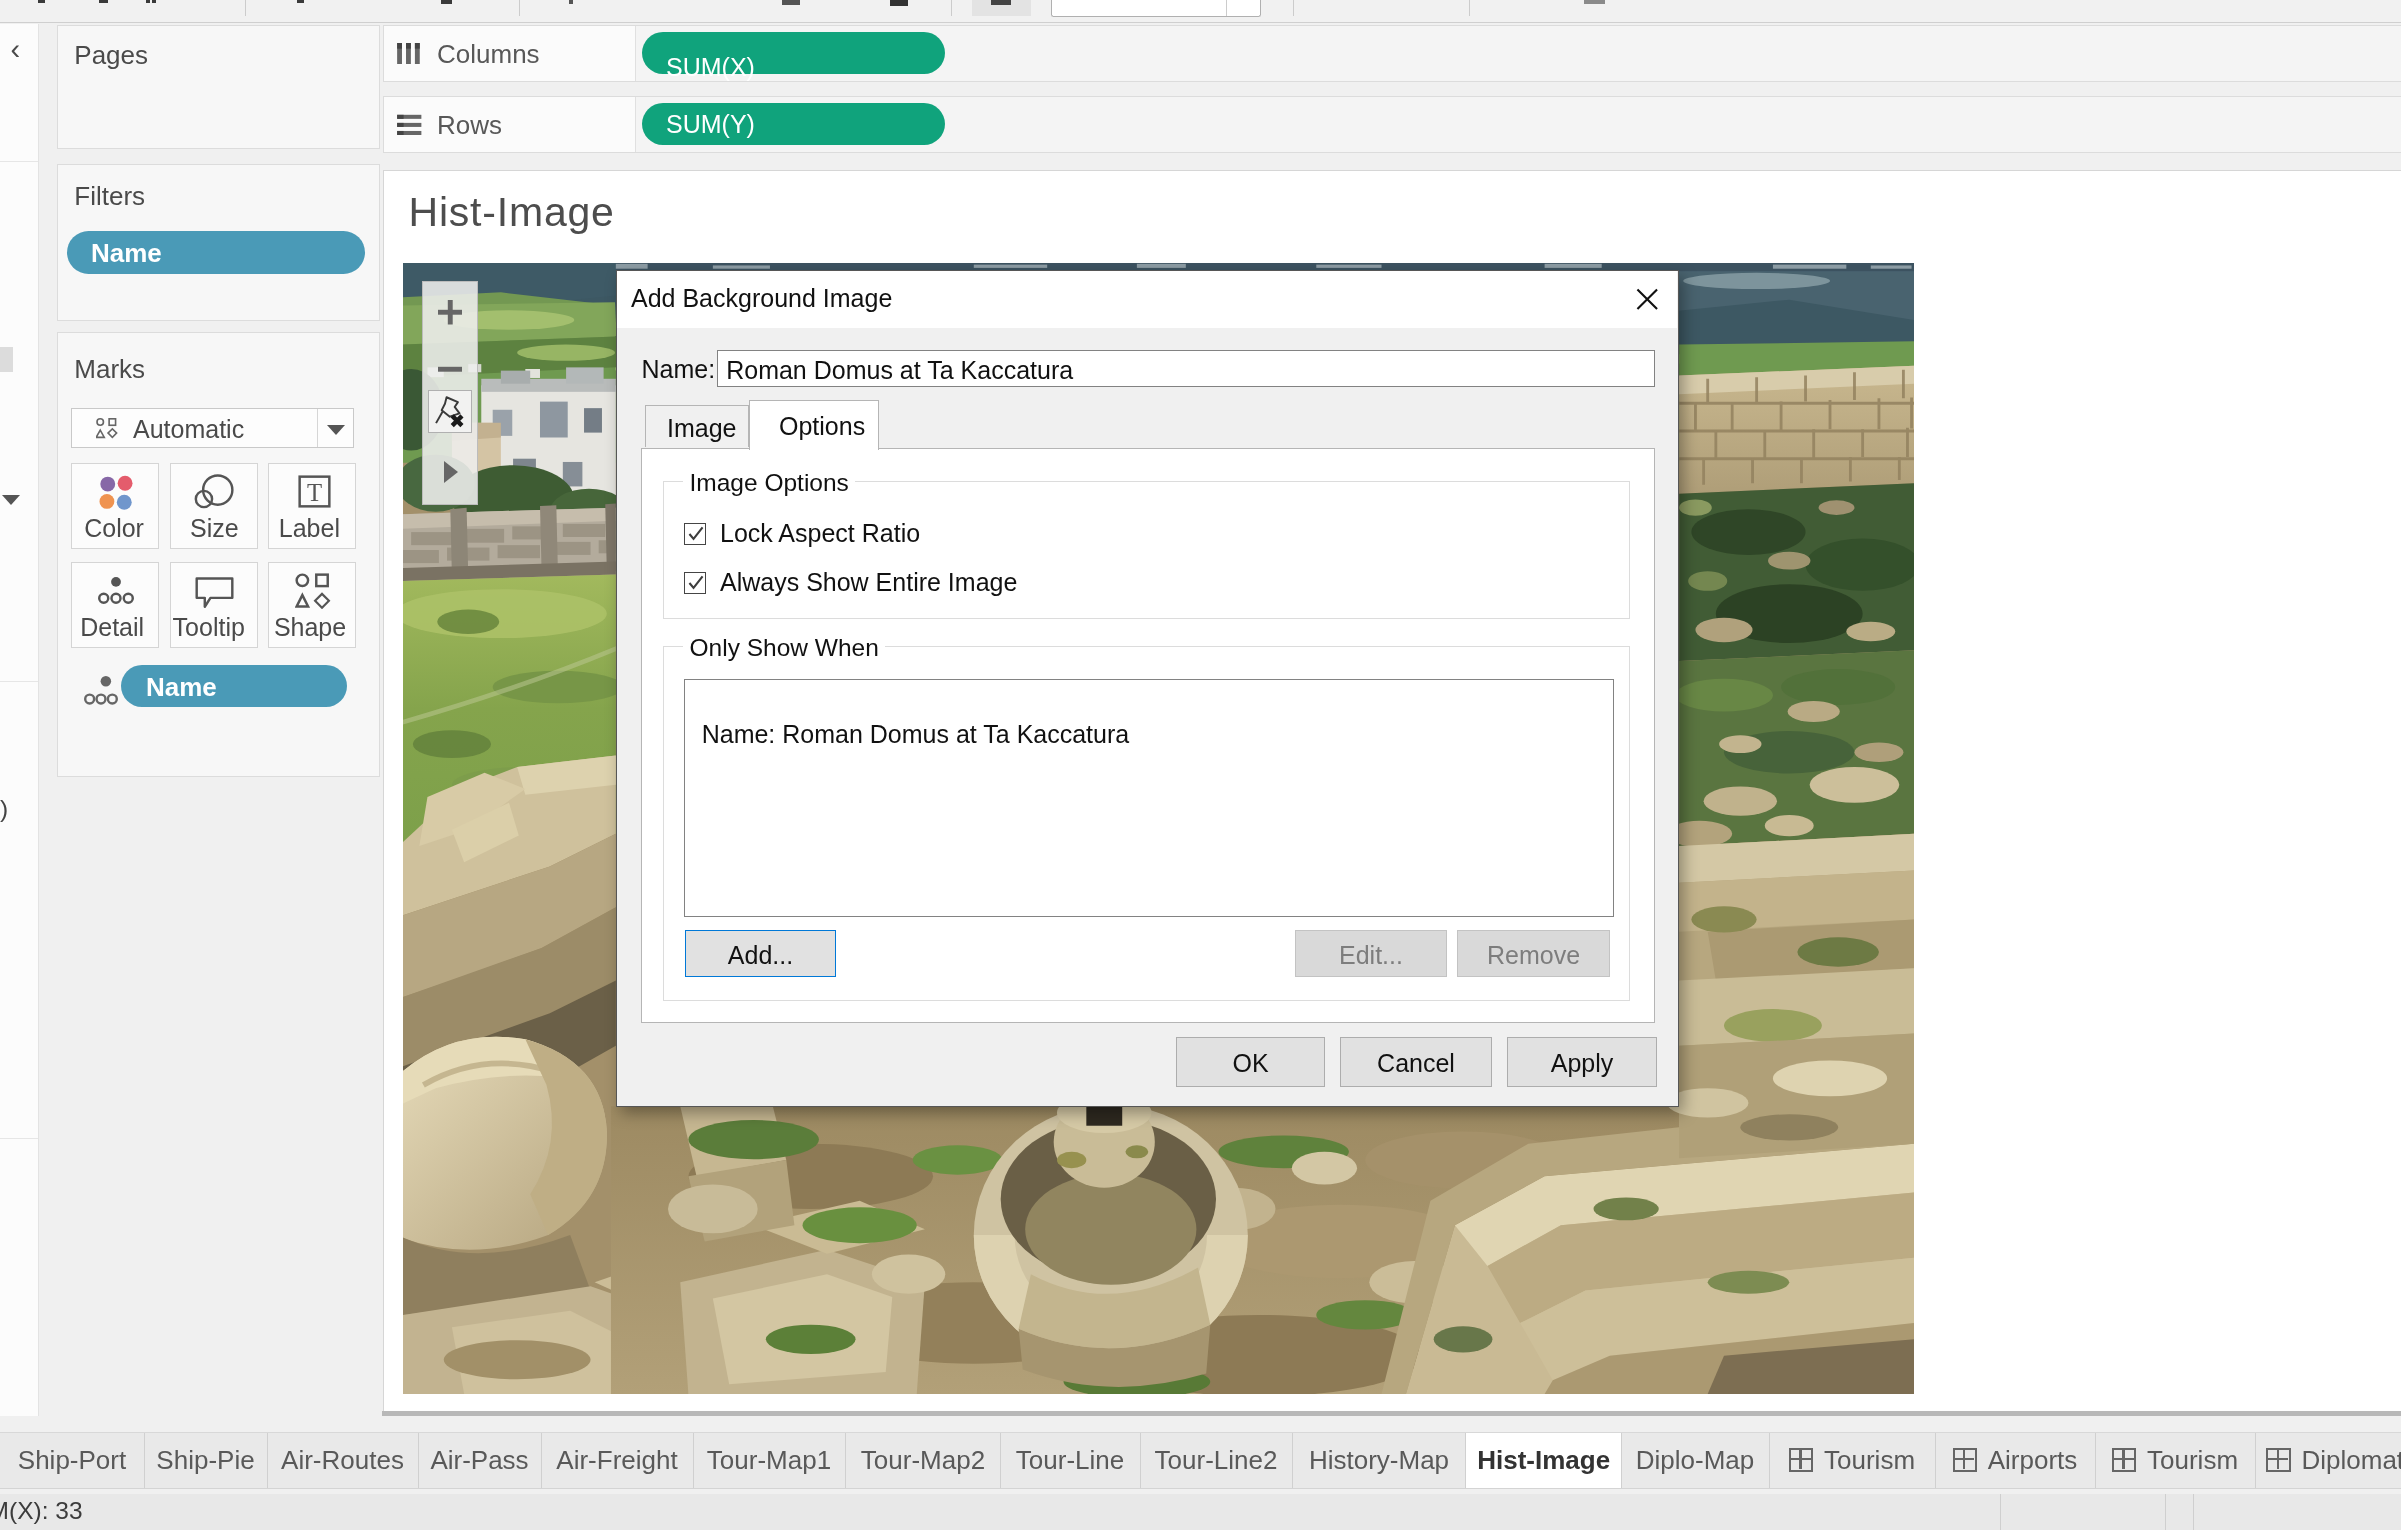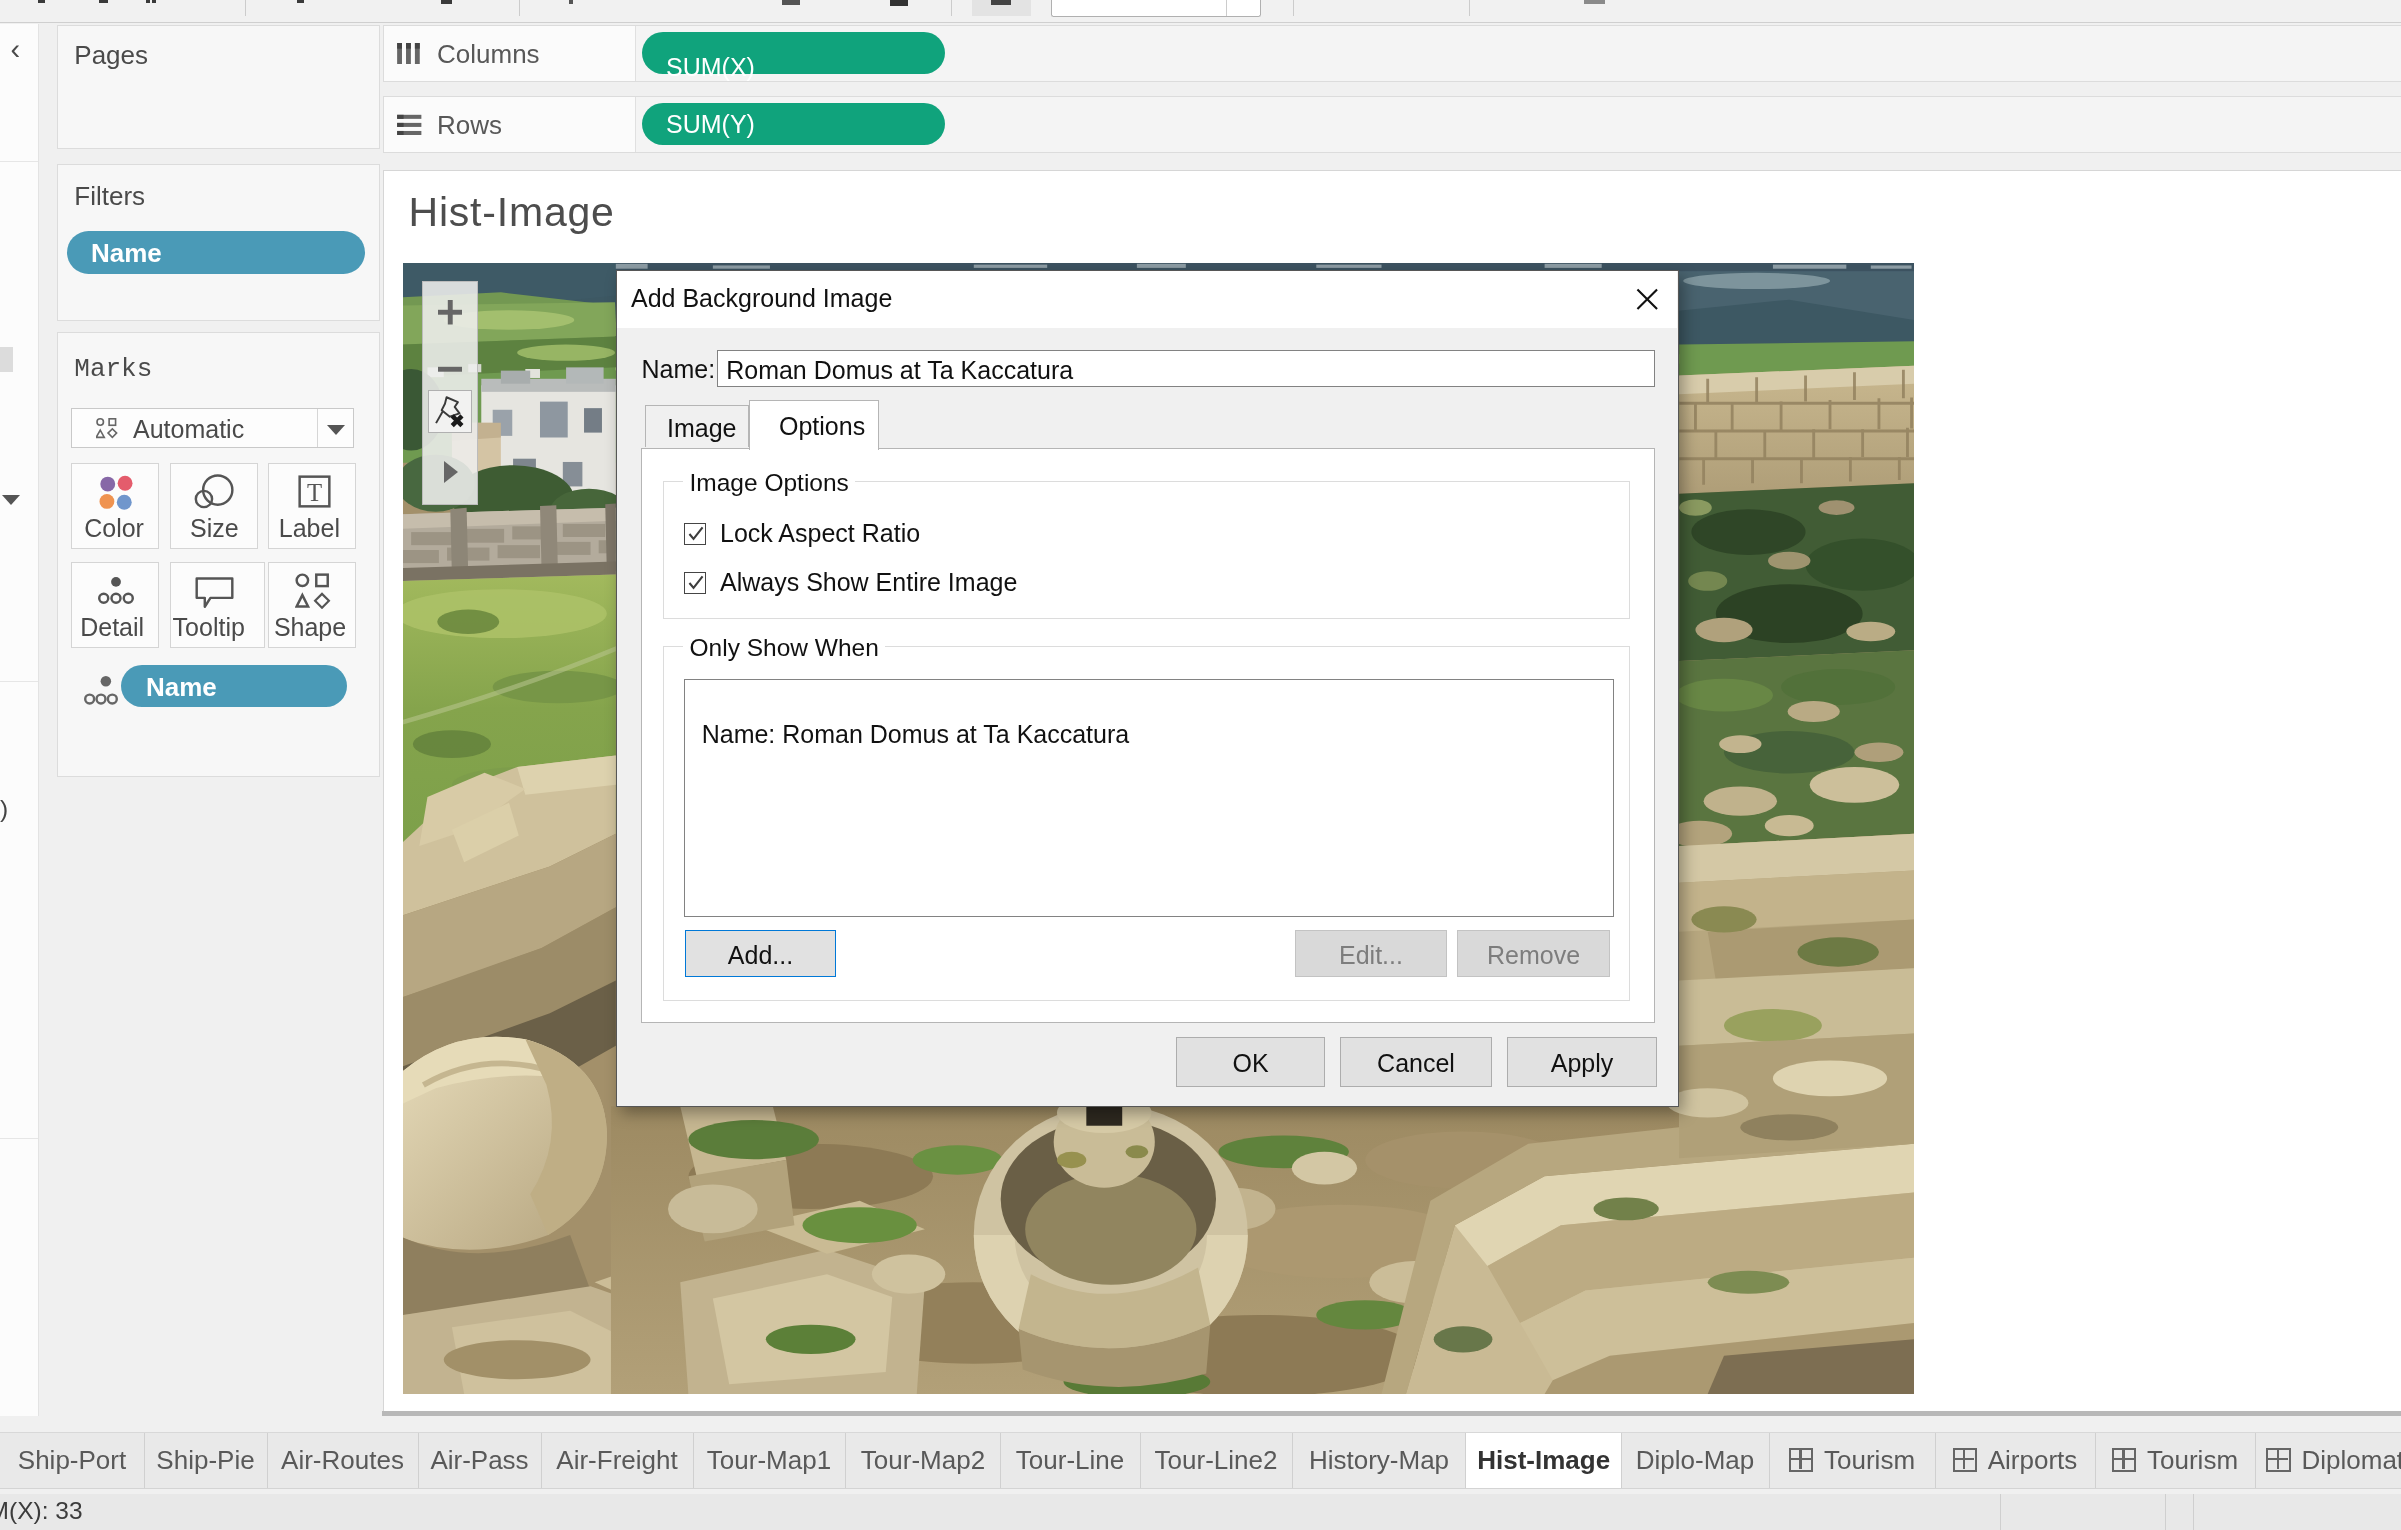--- a/index.html
+++ b/index.html
@@ -51,21 +51,21 @@
 </div>
 
 <div class="abs" id="cardFilters" style="left:57px;top:164px;width:321px;height:155px;background:#f7f7f7;border:0.8px solid #dcdcdc;">
   <div class="abs" style="left:16.3px;top:16.3px;font-size:26px;color:#4a4a4a;">Filters</div>
   <div class="abs" style="left:9px;top:66px;width:298px;height:43px;background:#4a9ab7;border-radius:22px;">
     <div class="abs" style="left:24px;top:7.3px;font-size:26px;font-weight:bold;color:#fff;">Name</div>
   </div>
 </div>
 
 <div class="abs" id="cardMarks" style="left:57px;top:332px;width:321px;height:443px;background:#f7f7f7;border:0.8px solid #dcdcdc;">
-  <div class="abs" style="left:16.3px;top:21px;font-size:26px;color:#4a4a4a;font-family:Liberation Mono, monospace;">Marks</div>
+  <div class="abs" style="left:16.3px;top:21px;font-size:26px;color:#4a4a4a;">Marks</div>
 
   <div class="abs" style="left:13px;top:75px;width:281px;height:38px;background:#fdfdfd;border:0.8px solid #c9c9c9;">
     <svg class="abs" style="left:24px;top:9px;" width="23" height="21" viewBox="0 0 28 26">
       <circle cx="5" cy="5" r="4" fill="none" stroke="#666" stroke-width="2"></circle>
       <rect x="16" y="1" width="8" height="8" fill="none" stroke="#666" stroke-width="2"></rect>
       <path d="M5 15 L10 24 L0 24 Z" fill="none" stroke="#666" stroke-width="2"></path>
       <rect x="16" y="15" width="7.5" height="7.5" transform="rotate(45 20 19)" fill="none" stroke="#666" stroke-width="2"></rect>
     </svg>
     <div class="abs" style="left:61px;top:5.7px;font-size:25px;color:#4a4a4a;">Automatic</div>
     <div class="abs" style="left:245px;top:0;width:0.8px;height:38px;background:#d6d6d6;"></div>
@@ -98,21 +98,21 @@
 
   <div class="abs" style="left:13px;top:229px;width:86px;height:84px;background:#fcfcfc;border:0.8px solid #d5d5d5;">
     <svg class="abs" style="left:26px;top:13px;" width="36" height="33" viewBox="0 0 44 40">
       <circle cx="22" cy="7" r="6" fill="#555"></circle>
       <circle cx="7" cy="27" r="5.5" fill="none" stroke="#555" stroke-width="3"></circle>
       <circle cx="22" cy="27" r="5.5" fill="none" stroke="#555" stroke-width="3"></circle>
       <circle cx="37" cy="27" r="5.5" fill="none" stroke="#555" stroke-width="3"></circle>
     </svg>
     <div class="abs" style="left:8.2px;top:50px;font-size:25px;color:#4a4a4a;">Detail</div>
   </div>
-  <div class="abs" style="left:112px;top:229px;width:86px;height:84px;background:#fcfcfc;border:0.8px solid #d5d5d5;padding-left:7px;">
+  <div class="abs" style="left:112px;top:229px;width:86px;height:84px;background:#fcfcfc;border:0.8px solid #d5d5d5;">
     <svg class="abs" style="left:23px;top:13px;" width="41" height="34" viewBox="0 0 50 42">
       <path d="M3 3 H47 V27 H20 L13 38 L13 27 H3 Z" fill="none" stroke="#555" stroke-width="3" stroke-linejoin="round"></path>
     </svg>
     <div class="abs" style="left:1.6px;top:50px;font-size:25px;color:#4a4a4a;">Tooltip</div>
   </div>
   <div class="abs" style="left:210px;top:229px;width:86px;height:84px;background:#fcfcfc;border:0.8px solid #d5d5d5;">
     <svg class="abs" style="left:26px;top:9.8px;" width="36" height="36" viewBox="0 0 44 44">
       <circle cx="9" cy="9" r="7" fill="none" stroke="#555" stroke-width="3"></circle>
       <rect x="26" y="2" width="14" height="14" fill="none" stroke="#555" stroke-width="3"></rect>
       <path d="M9 27 L16 41 L2 41 Z" fill="none" stroke="#555" stroke-width="3"></path>

